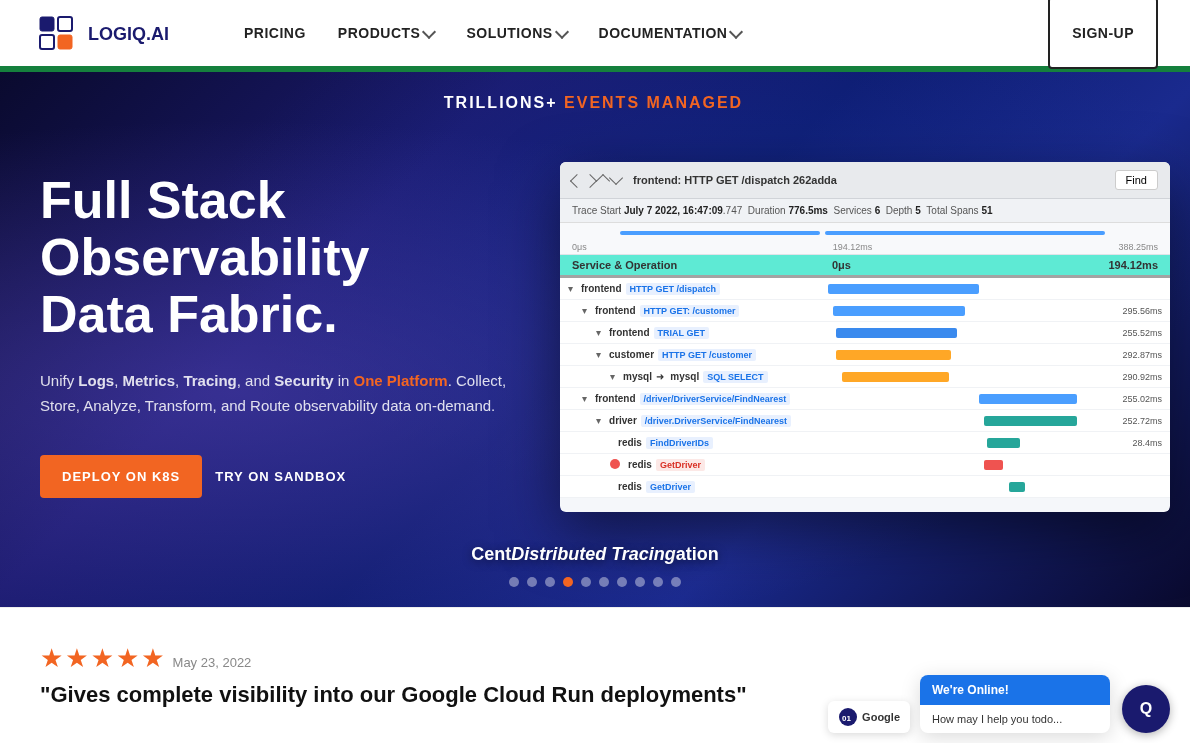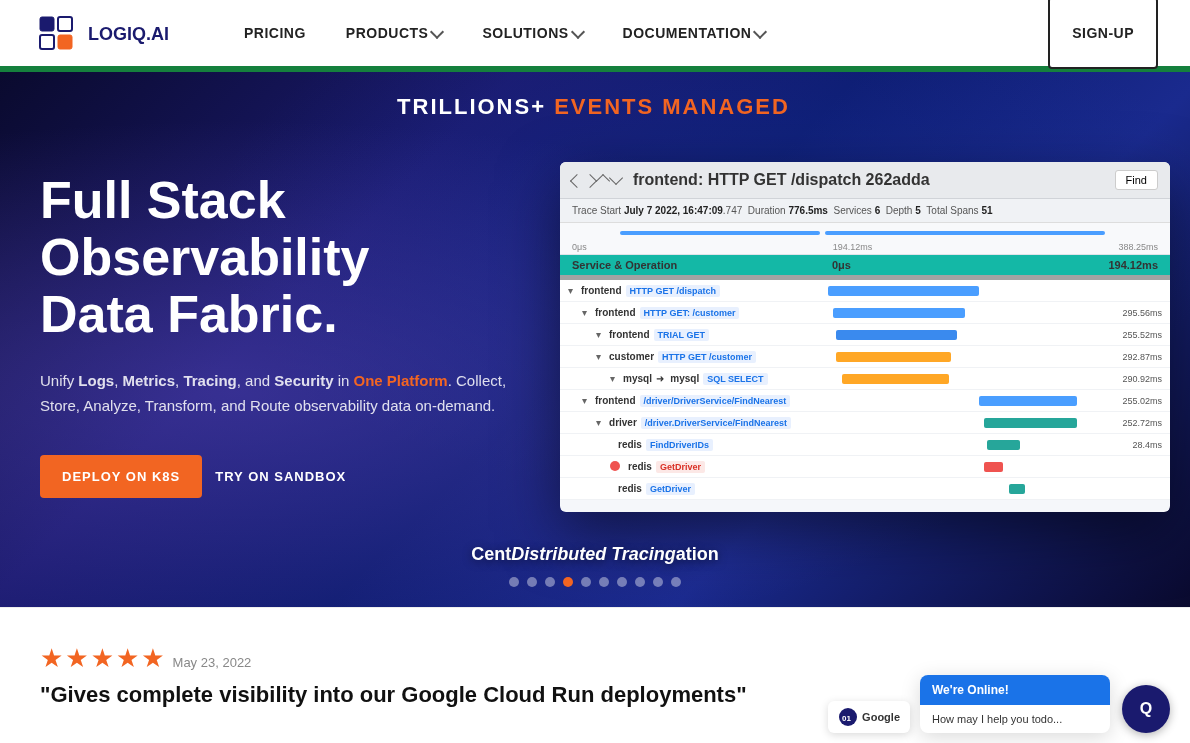--- a/index.html
+++ b/index.html
@@ -22,21 +22,21 @@
       margin-right: 40px;
     }
     .logo-icon {
       width: 48px;
       height: 48px;
       margin-right: 8px;
     }
     .nav-links {
       display: flex;
       align-items: center;
-      gap: 8px;
+      gap: 0;
       flex: 1;
     }
     .nav-item {
       display: flex;
       align-items: center;
       gap: 4px;
       padding: 8px 16px;
       font-size: 14px;
       font-weight: 600;
       color: #222;
@@ -99,21 +99,21 @@
       background: radial-gradient(ellipse at 20% 60%, rgba(100,80,200,0.4) 0%, transparent 60%),
                   radial-gradient(ellipse at 60% 30%, rgba(30,60,180,0.3) 0%, transparent 50%);
     }
     .hero-banner {
       position: absolute;
       top: 0;
       left: 0;
       right: 3px;
       text-align: center;
       padding: 22px 0 10px;
-      font-size: 22px;
+      font-size: 16px;
       font-weight: 800;
       letter-spacing: 2px;
       color: #fff;
       z-index: 2;
     }
     .hero-content {
       position: relative;
       z-index: 3;
       padding: 100px 0 0 40px;
       max-width: 520px;
@@ -189,21 +189,21 @@
       color: #333;
       border-bottom: 1px solid #d0d3d8;
     }
     .screenshot-chevrons {
       display: flex;
       gap: 3px;
       margin-right: 4px;
     }
     .screenshot-title {
       font-weight: 600;
-      font-size: 16px;
+      font-size: 11px;
       flex: 1;
     }
     .find-btn {
       background: #fff;
       border: 1px solid #ccc;
       border-radius: 3px;
       padding: 3px 10px;
       font-size: 11px;
       cursor: pointer;
     }
@@ -238,25 +238,25 @@
       color: #888;
       padding: 0 12px;
       margin-top: 2px;
       position: absolute;
       bottom: 2px;
       left: 0; right: 0;
     }
     .screenshot-table-header {
       display: flex;
       padding: 4px 12px;
-      background: #14b8a6;
+      background: #5eead4;
       font-size: 11px;
       font-weight: 700;
       color: #333;
-      border-bottom: 5px solid #a3a3a3;
+      border-bottom: 3px solid #a3a3a3;
     }
     .screenshot-body {
       overflow: hidden;
       background: #fff;
     }
     .sc-row {
       display: flex;
       align-items: center;
       padding: 2px 8px;
       border-bottom: 1px solid #f0f2f5;

